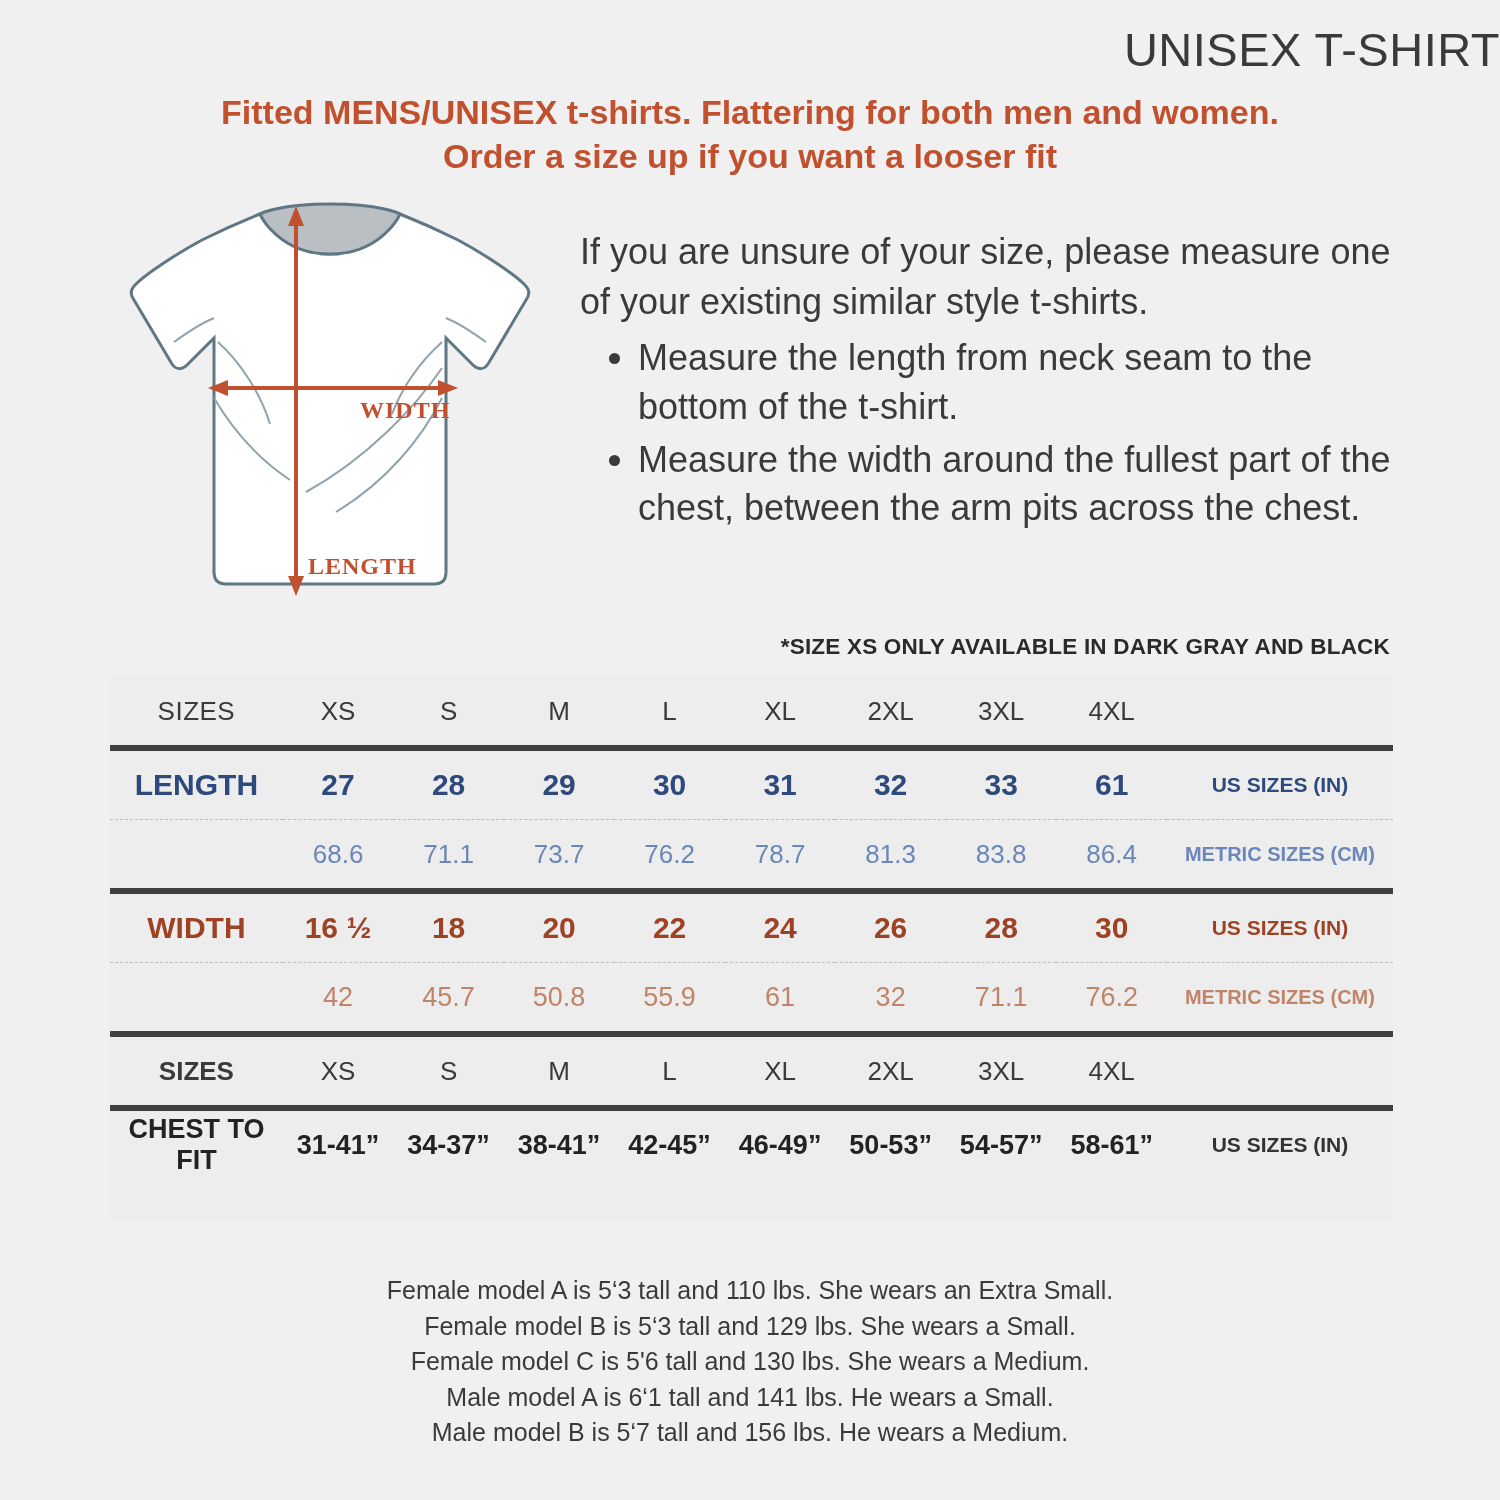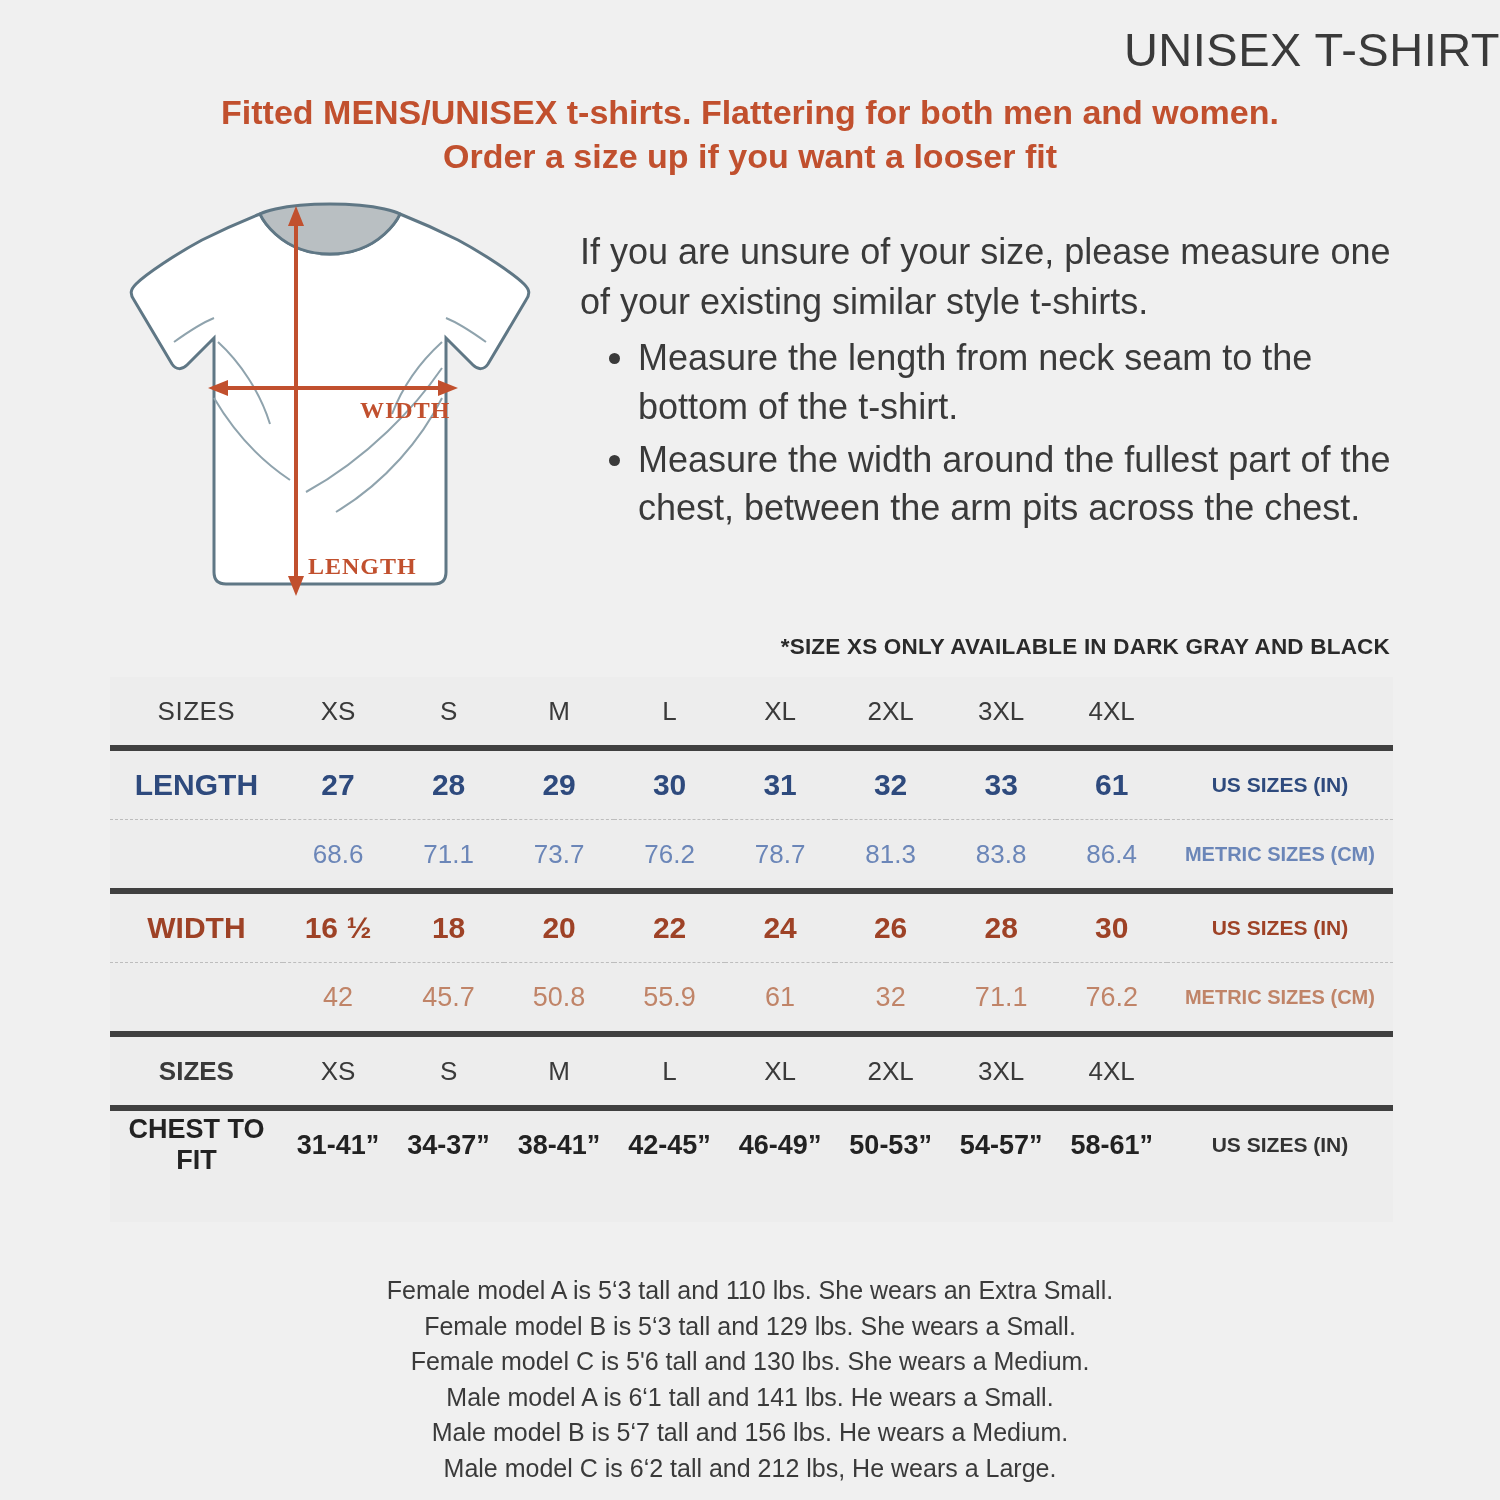--- a/index.html
+++ b/index.html
@@ -306,16 +306,15 @@
     </tbody>
       </table>
   </div>
 
   <div class="footer">
     <div>Female model A is 5‘3 tall and 110 lbs. She wears an Extra Small.</div>
     <div>Female model B is 5‘3 tall and 129 lbs. She wears a Small.</div>
     <div>Female model C is 5'6 tall and 130 lbs. She wears a Medium.</div>
     <div>Male model A is 6‘1 tall and 141 lbs. He wears a Small.</div>
     <div>Male model B is 5‘7 tall and 156 lbs. He wears a Medium.</div>
-    <div>Male model C is 6‘2 tall and 212 lbs, He wears a Large.</div>
   </div>
 
 </div>
 
 </body></html>

